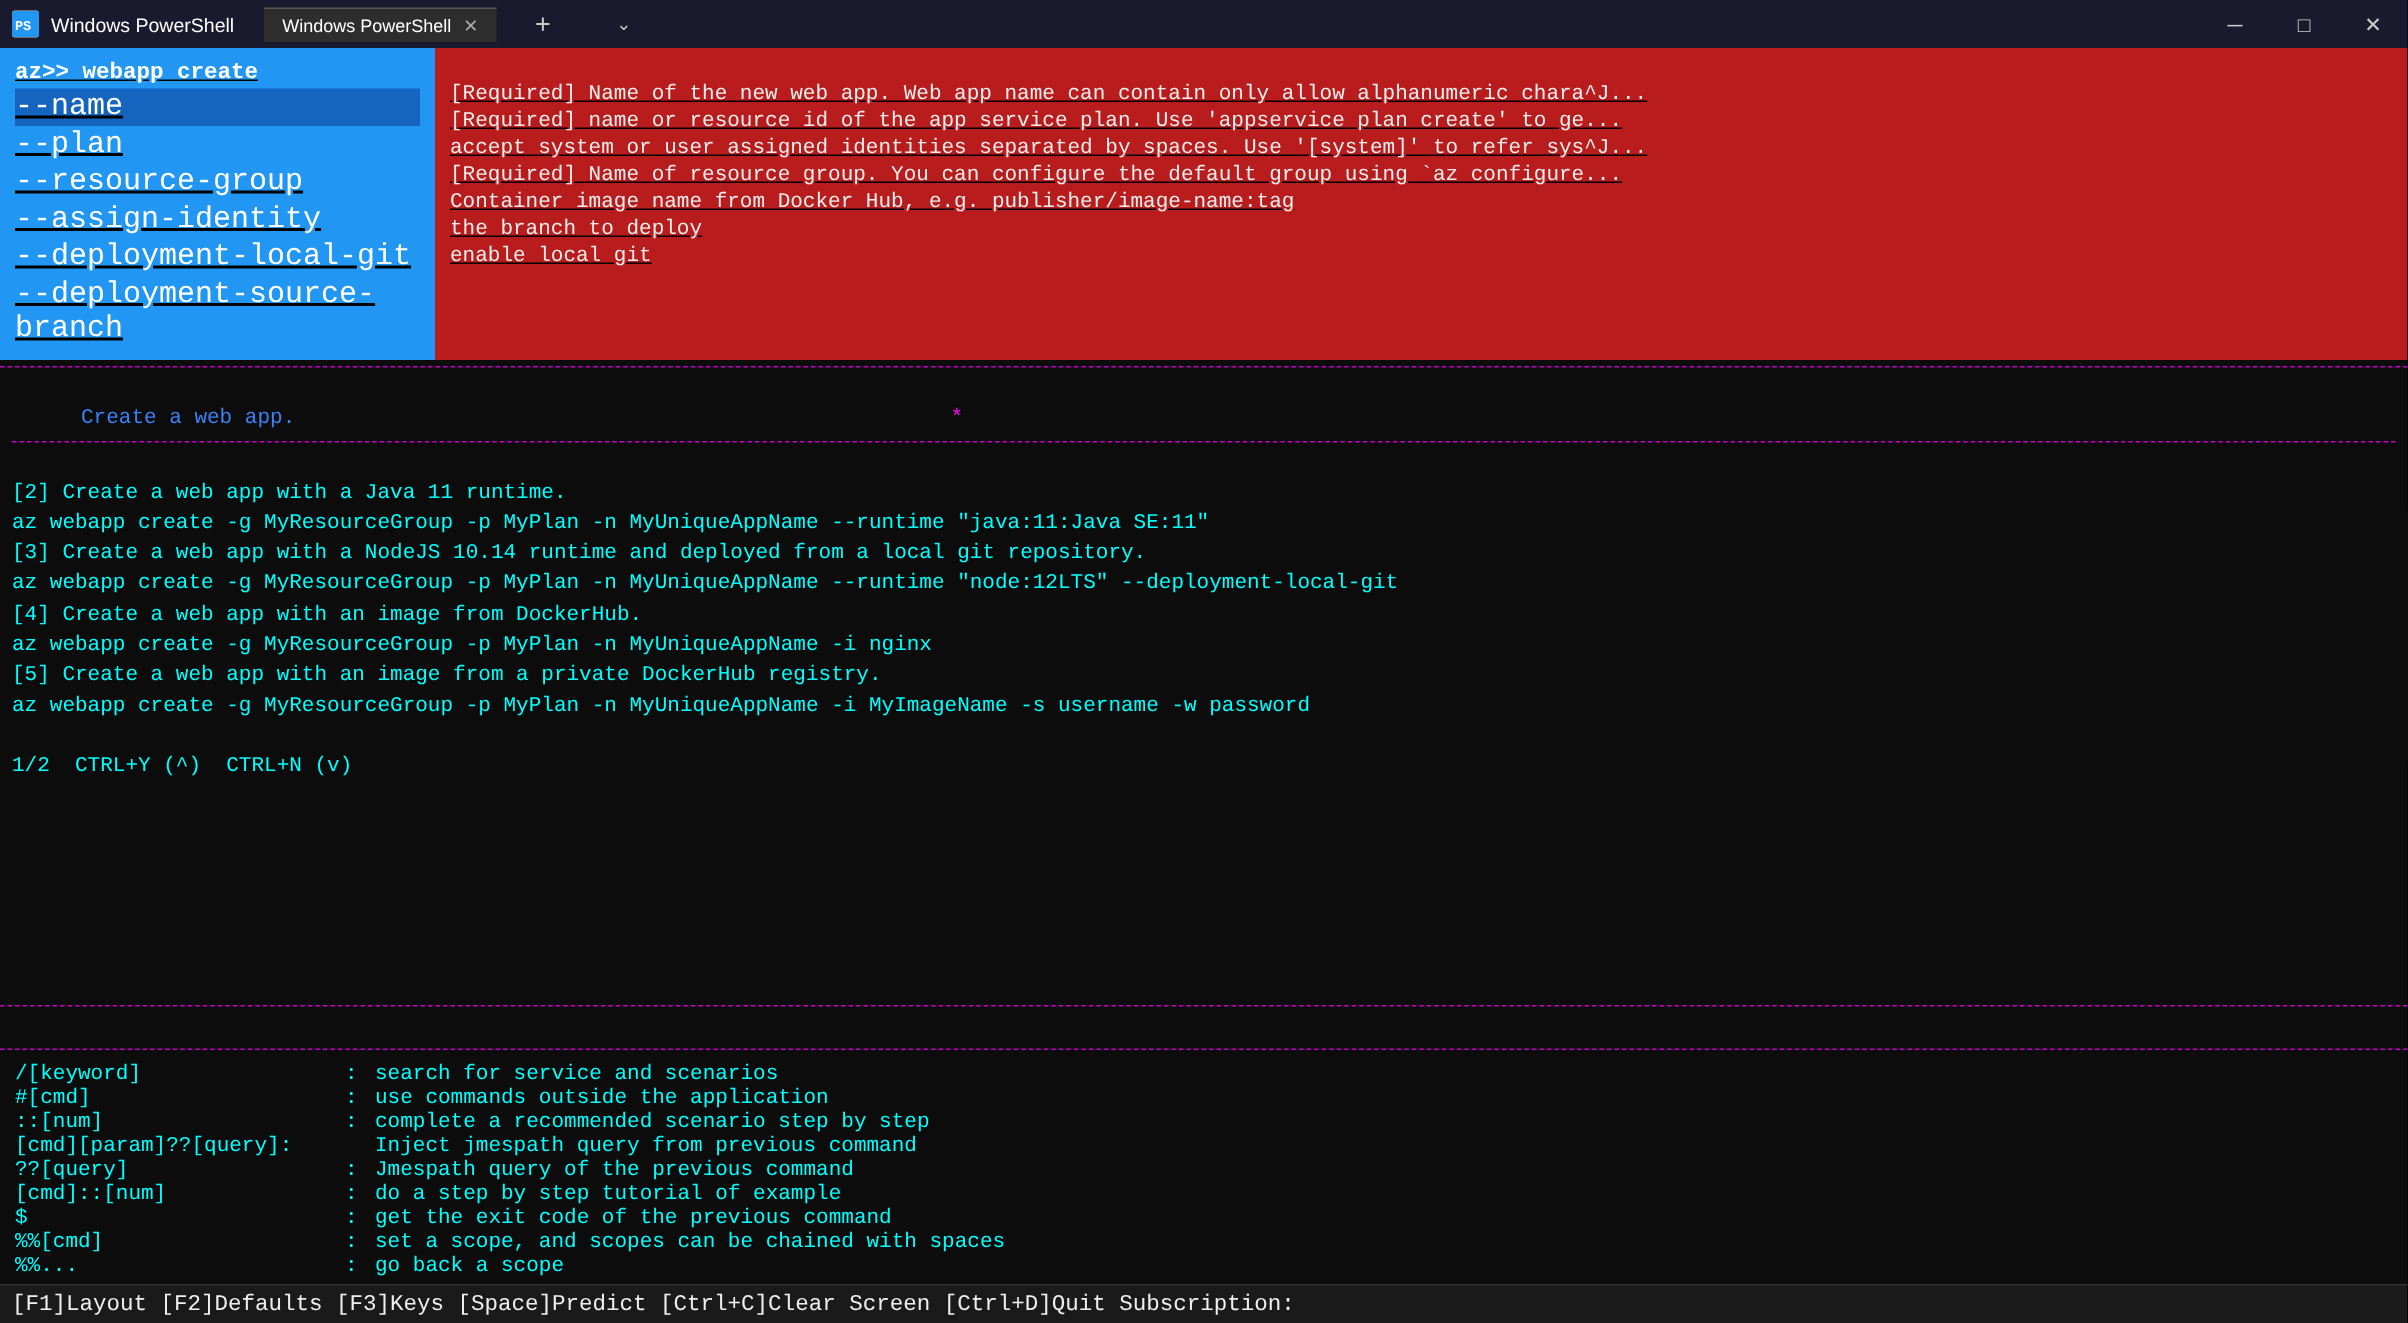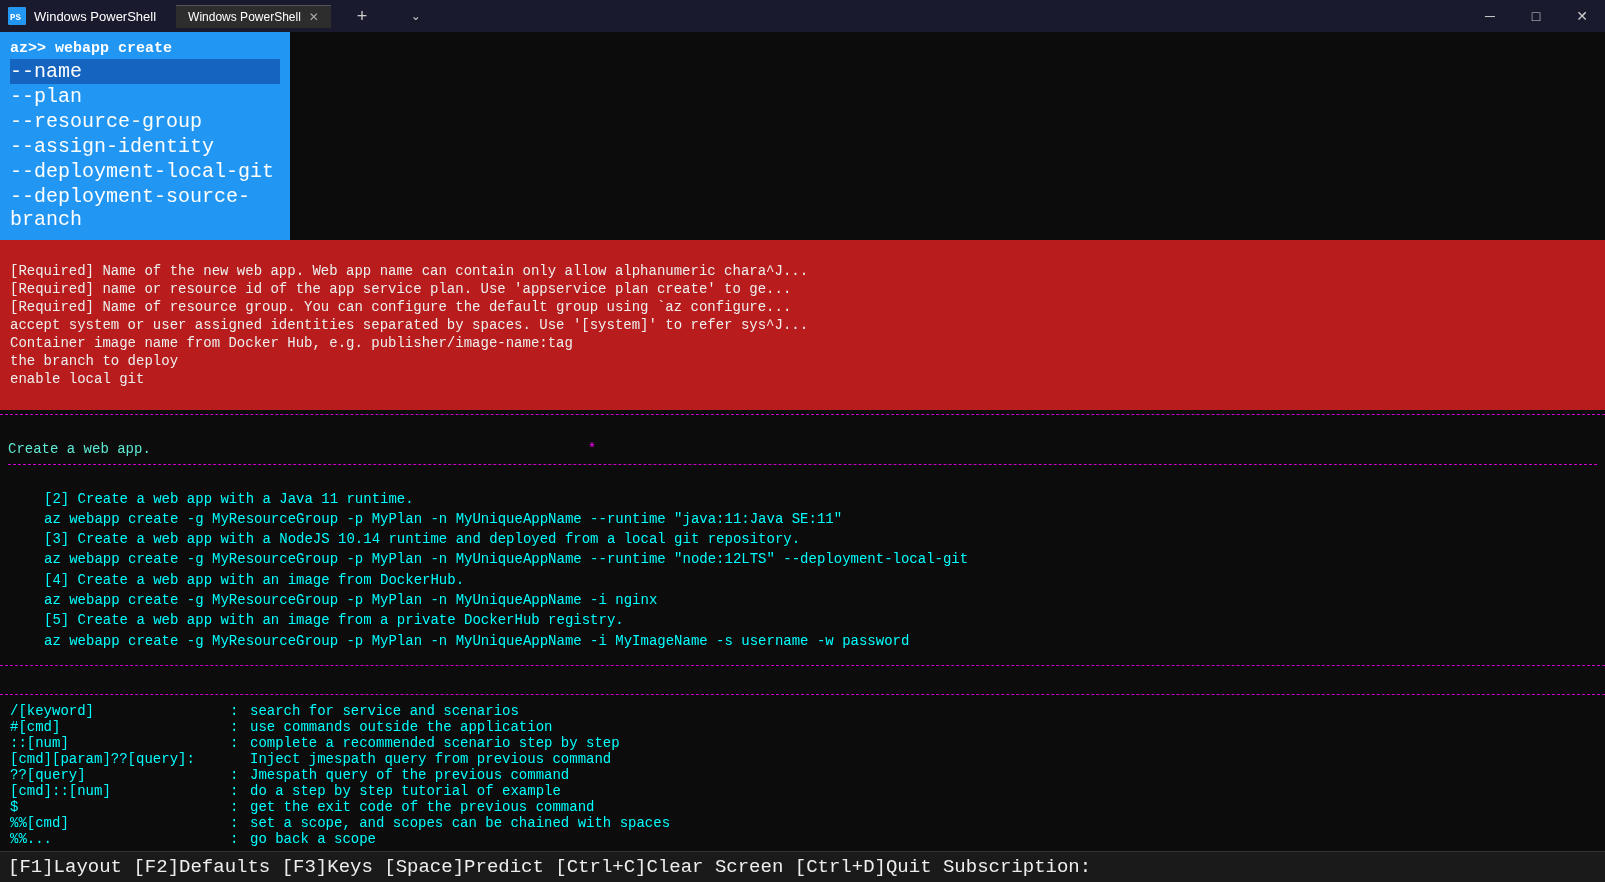--- a/index.html
+++ b/index.html
@@ -68,23 +68,24 @@
       height: calc(882px - 32px);
       background: #0c0c0c;
       display: flex;
       flex-direction: column;
       overflow: hidden;
     }
 
     
     .cmd-area {
       display: flex;
-      flex-direction: column;
+      flex-direction: row;
       width: 100%;
       min-height: 44px;
+      text-decoration: underline;
     }
     .cmd-left {
       width: 290px;
       min-width: 290px;
       background: #2196f3;
       padding: 8px 10px;
     }
     .cmd-prompt {
       color: #fff;
       font-size: 15px;
@@ -125,29 +126,29 @@
       line-height: 1.45;
     }
 
     .line {
       display: block;
       white-space: pre;
       font-size: 14px;
     }
     .line-empty { height: 20px; display: block; }
 
-    .cyan { color: #0ff; margin-left: 36px; }
+    .cyan { color: #0ff; }
 
     
     .bottom-bar {
       width: 100%;
       background: #1a1a1a;
       padding: 4px 8px;
       color: #eee;
-      font-size: 19px;
+      font-size: 15px;
       white-space: nowrap;
       border-top: 1px solid #333;
     }
 
     .dashed-sep {
       width: 100%;
       border: none;
       border-top: 1px dashed #cc00cc;
       margin: 4px 0;
     }
@@ -203,33 +204,33 @@
         <div class="cmd-option">--plan</div>
         <div class="cmd-option">--resource-group</div>
         <div class="cmd-option">--assign-identity</div>
         <div class="cmd-option">--deployment-local-git</div>
         <div class="cmd-option">--deployment-source-branch</div>
       </div>
     </div>
     <div class="cmd-right">
       <div class="cmd-desc">[Required] Name of the new web app. Web app name can contain only allow alphanumeric chara^J...</div>
       <div class="cmd-desc">[Required] name or resource id of the app service plan. Use 'appservice plan create' to ge...</div>
+      <div class="cmd-desc">accept system or user assigned identities separated by spaces. Use '[system]' to refer sys^J...</div>
       <div class="cmd-desc">[Required] Name of resource group. You can configure the default group using `az configure...</div>
-      <div class="cmd-desc">accept system or user assigned identities separated by spaces. Use '[system]' to refer sys^J...</div>
       <div class="cmd-desc">Container image name from Docker Hub, e.g. publisher/image-name:tag</div>
       <div class="cmd-desc">the branch to deploy</div>
       <div class="cmd-desc">enable local git</div>
     </div>
   </div>
 
   <div class="dashed-sep"></div>
 
   <div class="content">
     <span class="line" style="color:#0ff;">
-<span style="color:#5eead4;">Create a web app.</span>                                                    <span style="color:#ff00ff;">*</span>
+<span style="color:#3b82f6;margin-left:46px;">Create a web app.</span>                                                    <span style="color:#ff00ff;">*</span>
 </span>
     <div class="dashed-sep"></div>
     <span class="line-empty"></span>
     <span class="line cyan">[2] Create a web app with a Java 11 runtime.</span>
     <span class="line cyan">az webapp create -g MyResourceGroup -p MyPlan -n MyUniqueAppName --runtime "java:11:Java SE:11"</span>
     <span class="line cyan">[3] Create a web app with a NodeJS 10.14 runtime and deployed from a local git repository.</span>
     <span class="line cyan">az webapp create -g MyResourceGroup -p MyPlan -n MyUniqueAppName --runtime "node:12LTS" --deployment-local-git</span>
     <span class="line cyan">[4] Create a web app with an image from DockerHub.</span>
     <span class="line cyan">az webapp create -g MyResourceGroup -p MyPlan -n MyUniqueAppName -i nginx</span>
     <span class="line cyan">[5] Create a web app with an image from a private DockerHub registry.</span>

